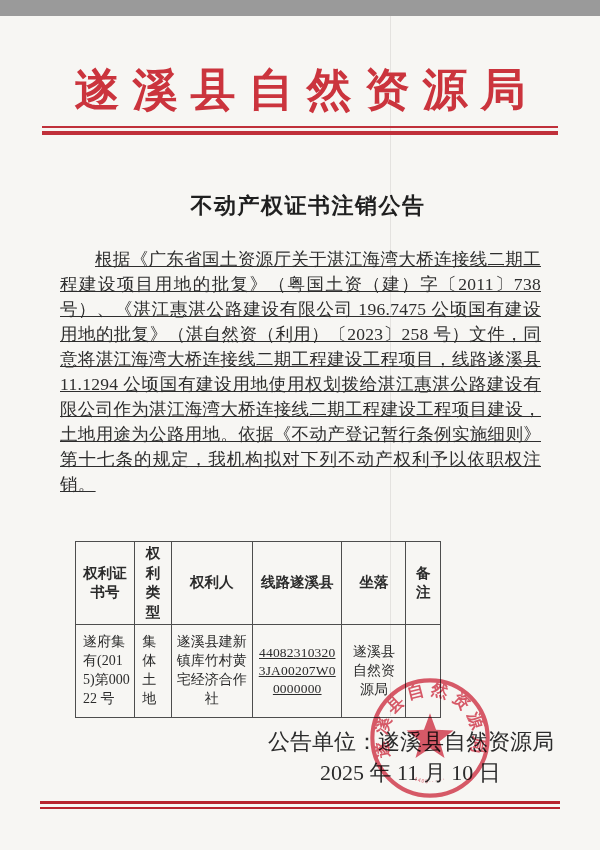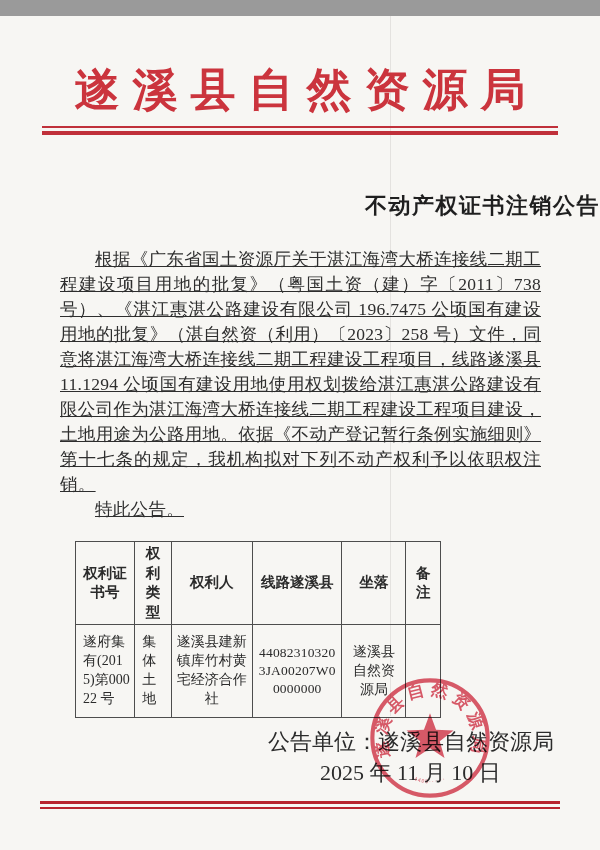--- a/index.html
+++ b/index.html
@@ -34,21 +34,21 @@
     position:absolute; top:110px; left:42px; right:42px;
     height:2px; background:#c0303a;
   }
   .header-rule-thick {
     position:absolute; top:115px; left:42px; right:42px;
     height:3.5px; background:#c0303a;
   }
 
   .doc-title {
     position:absolute; top:175px; left:0; right:0;
-    text-align:right;
+    text-align:center;
     font-size:22px; font-weight:bold; color:#1f1f1f;
     letter-spacing:1.5px; margin:0;padding-left:16px;
   }
 
   .body-text {
     position:absolute; top:231px; left:60px; width:481px;
     font-size:17.5px; line-height:25px; letter-spacing:.3px;
     text-align:justify;
     text-decoration:underline;
   }
@@ -67,21 +67,21 @@
     line-height:1.35;
     vertical-align:middle;
     word-break:break-all;
   }
   .notice-table th {
     height:42px; font-weight:bold; text-align:center;
     font-size:14.5px;
   }
   .notice-table td { height:88px; text-align:center; }
   .notice-table td.al { text-align:left; padding-left:7px; }
-  .notice-table td.mono-num { font-size:13.5px; letter-spacing:.2px; }
+  .notice-table td.mono-num { font-size:13.5px; letter-spacing:.2px;text-decoration:underline; }
 
   .footer-block {
     position:absolute; left:268px; top:710px;
     font-size:22px; line-height:31px; color:#2b2b2b;
   }
   .footer-date { padding-left:52px; }
 
   .seal {
     position:absolute; left:360px; top:652px;
     width:140px; height:140px;
@@ -106,21 +106,20 @@
   <div class="scan-line"></div>
 
   <div class="agency">遂溪县自然资源局</div>
   <div class="header-rule-thin"></div>
   <div class="header-rule-thick"></div>
 
   <h1 class="doc-title">不动产权证书注销公告</h1>
 
   <div class="body-text">
     <p>根据《广东省国土资源厅关于湛江海湾大桥连接线二期工程建设项目用地的批复》（粤国土资（建）字〔2011〕738号）、《湛江惠湛公路建设有限公司 196.7475 公顷国有建设用地的批复》（湛自然资（利用）〔2023〕258 号）文件，同意将湛江海湾大桥连接线二期工程建设工程项目，线路遂溪县 11.1294 公顷国有建设用地使用权划拨给湛江惠湛公路建设有限公司作为湛江海湾大桥连接线二期工程建设工程项目建设，土地用途为公路用地。依据《不动产登记暂行条例实施细则》第十七条的规定，我机构拟对下列不动产权利予以依职权注销。</p>
-    <p>特此公告。</p>
   </div>
 
   <table class="notice-table">
     <colgroup>
       <col style="width:16.2%">
         <col style="width:10%">
         <col style="width:22.3%">
       <col style="width:24.5%">
         <col style="width:17.5%">
         <col style="width:9.5%">

